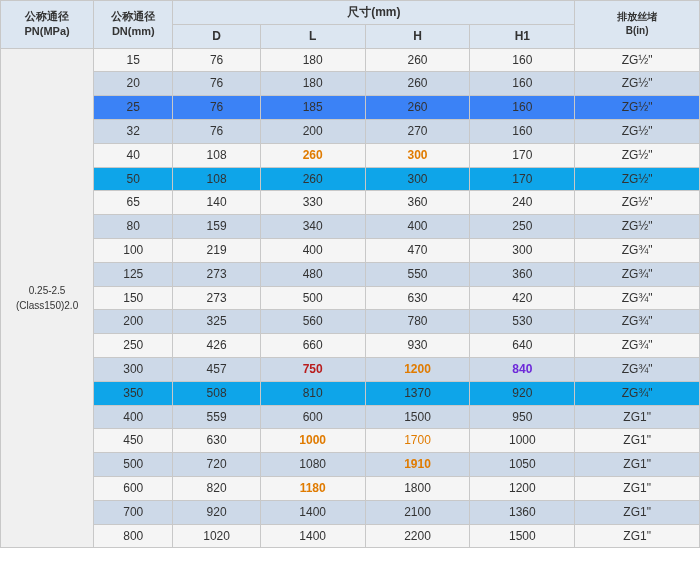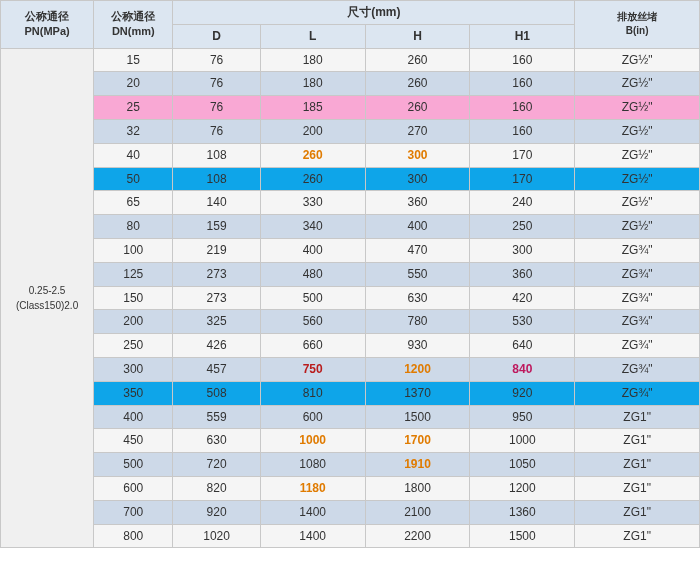--- a/index.html
+++ b/index.html
@@ -98,21 +98,21 @@
           <td>ZG½"</td>
         </tr>
         <tr style="background: rgb(205, 217, 232);">
           <td>20</td>
           <td>76</td>
           <td>180</td>
           <td>260</td>
           <td>160</td>
           <td>ZG½"</td>
         </tr>
-        <tr style="background: #f9a8d4;">
+        <tr style="background: #3b82f6;">
           <td>25</td>
           <td>76</td>
           <td>185</td>
           <td>260</td>
           <td>160</td>
           <td>ZG½"</td>
         </tr>
         <tr style="background: rgb(205, 217, 232);">
           <td>32</td>
           <td>76</td>
@@ -191,21 +191,21 @@
           <td>660</td>
           <td>930</td>
           <td>640</td>
           <td>ZG¾"</td>
         </tr>
         <tr style="background: rgb(205, 217, 232);">
           <td>300</td>
           <td>457</td>
           <td style="color: #b91c1c; font-weight: bold;">750</td>
           <td style="color: rgb(224, 123, 0); font-weight: bold;">1200</td>
-          <td style="color: #be185d; font-weight: bold;">840</td>
+          <td style="color: #6d28d9; font-weight: bold;">840</td>
           <td>ZG¾"</td>
         </tr>
         <tr style="background: #0ea5e9; padding-left: 40px;">
           <td>350</td>
           <td>508</td>
           <td>810</td>
           <td>1370</td>
           <td>920</td>
           <td>ZG¾"</td>
         </tr>
@@ -214,21 +214,21 @@
           <td>559</td>
           <td>600</td>
           <td>1500</td>
           <td>950</td>
           <td>ZG1"</td>
         </tr>
         <tr style="background: rgb(245, 245, 245);">
           <td>450</td>
           <td>630</td>
           <td style="color: rgb(224, 123, 0); font-weight: bold;">1000</td>
-          <td style="color: rgb(224, 123, 0); font-weight: bold;">1700</td>
+          <td style="color: rgb(224, 123, 0); font-weight: normal;">1700</td>
           <td>1000</td>
           <td>ZG1"</td>
         </tr>
         <tr style="background: rgb(205, 217, 232);">
           <td>500</td>
           <td>720</td>
           <td>1080</td>
           <td style="color: rgb(224, 123, 0); font-weight: bold;">1910</td>
           <td>1050</td>
           <td>ZG1"</td>

